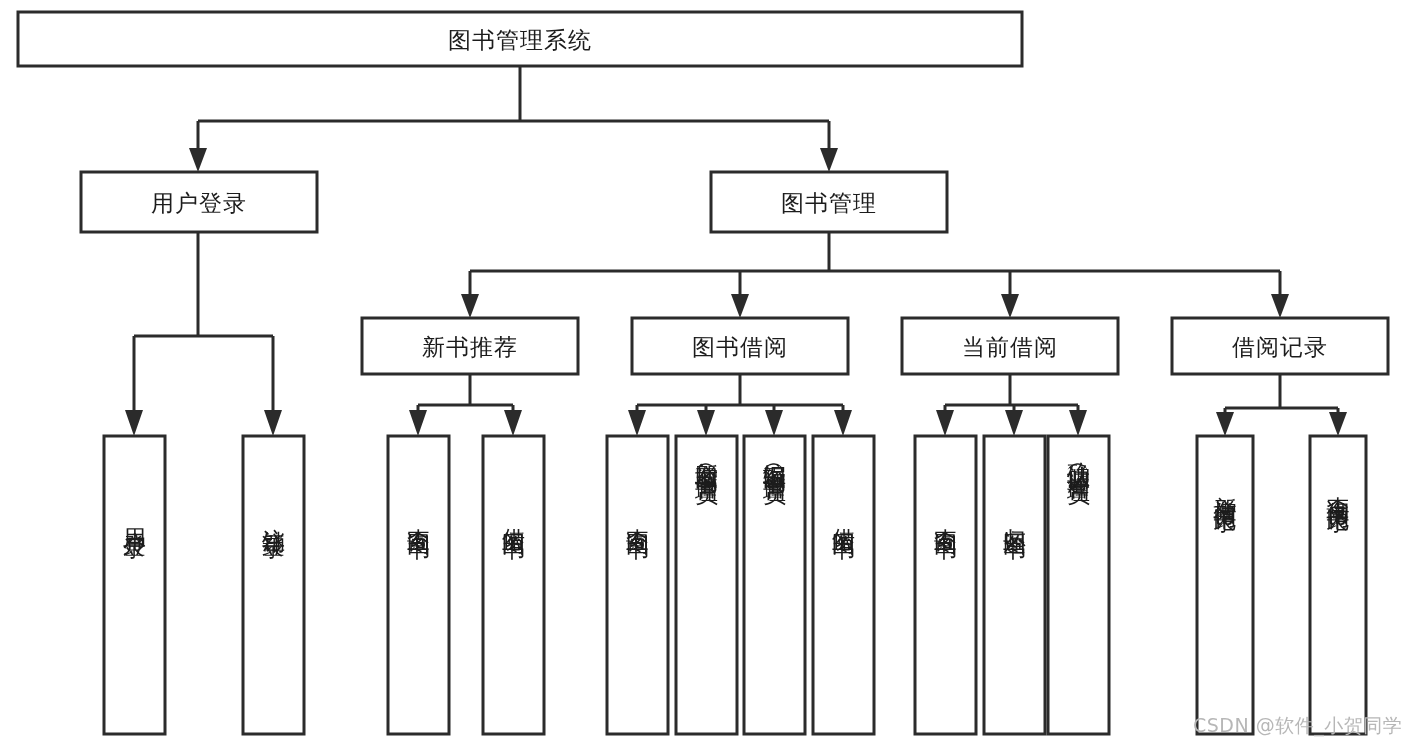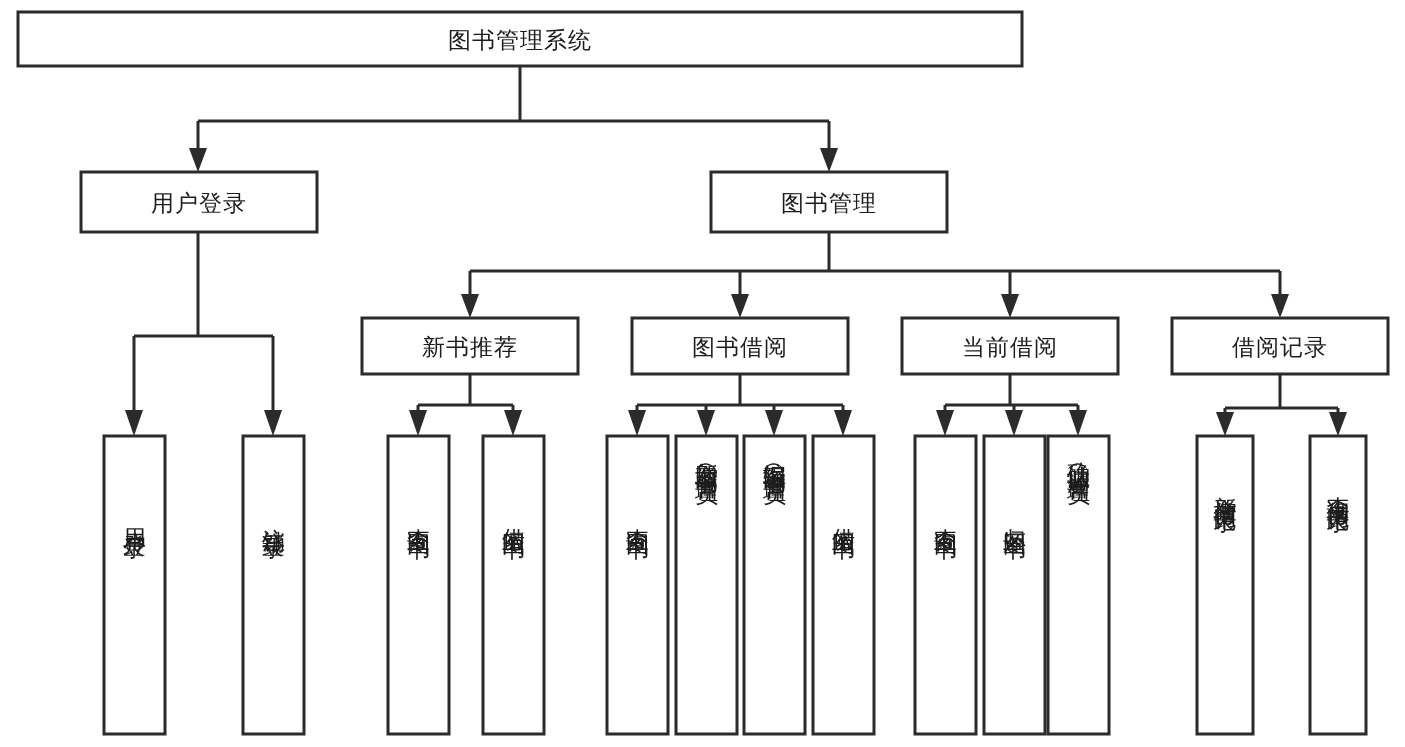--- a/index.html
+++ b/index.html
@@ -235,14 +235,15 @@
   <div class="vlabel-wrap" style="left:1048px; top:436px; width:61px; height:298px;">
     <span class="node-label-v" style="margin-top:8px;">确认归还（管理员）</span>
   </div>
   <div class="vlabel-wrap" style="left:1197px; top:436px; width:56px; height:298px;">
     <span class="node-label-v" style="margin-top:42px;">新增借阅记录</span>
   </div>
   <div class="vlabel-wrap" style="left:1310px; top:436px; width:56px; height:298px;">
     <span class="node-label-v" style="margin-top:42px;">查询借阅记录</span>
   </div>
 
+  <div class="watermark">CSDN @软件_小贺同学</div>
 
 </div>
 
 </body></html>

